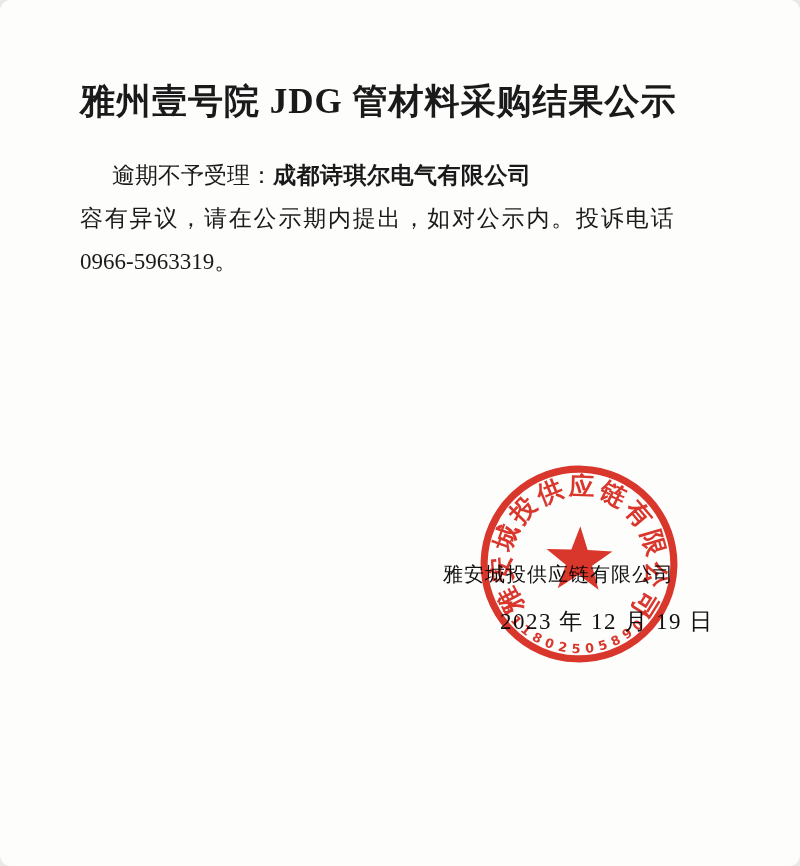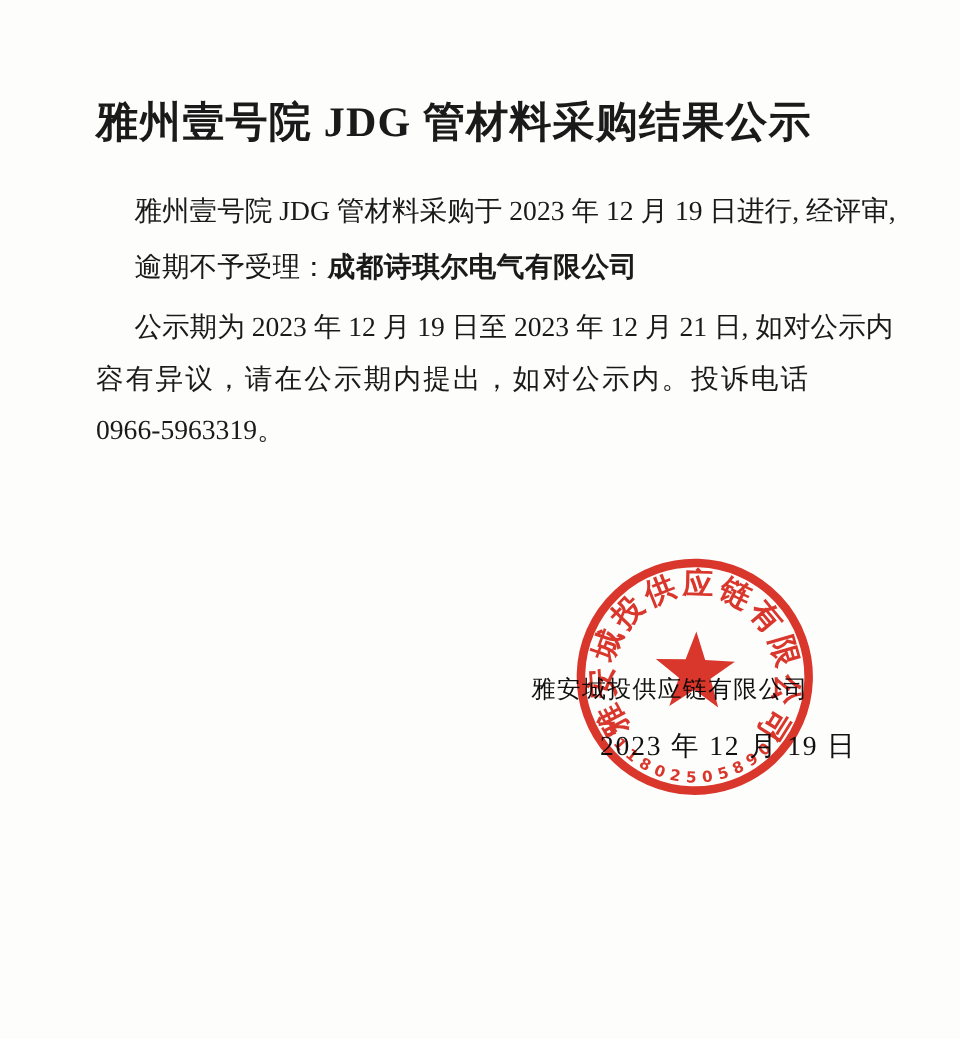--- a/index.html
+++ b/index.html
@@ -8,20 +8,21 @@
     font-family:"Liberation Serif","DejaVu Serif",serif;
   }
   .page{
     position:relative;
     width:800px;
     height:866px;
     margin:0 auto;
     background:#fdfdfc;
     overflow:hidden;
     color:#1a1a1a;
+    border-radius:11px;
   }
   .doc-title{
     position:absolute;
     left:80px;
     width:640px;
     top:78px;
     text-align:center;
     padding-right:92px;
     box-sizing:border-box;
     font-size:35px;
@@ -74,23 +75,21 @@
   }
 </style>
 </head>
 <body>
 
 <div class="page">
 
   <div class="doc-title">雅州壹号院 JDG 管材料采购结果公示</div>
 
   <div class="body-text">
-    <div class="line indent gap">雅州壹号院 JDG 管材料采购于 2023 年 12 月 19 日进行, 经评审,</div>
     <div class="line indent gap"><span>逾期不予受理：</span><span class="winner-name">成都诗琪尔电气有限公司</span></div>
-    <div class="line indent gap2">公示期为 2023 年 12 月 19 日至 2023 年 12 月 21 日, 如对公示内</div>
     <div class="line wide">容有异议，请在公示期内提出，如对公示内。投诉电话</div>
     <div class="line">0966-5963319。</div>
   </div>
 
   <div class="sig-company">雅安城投供应链有限公司</div>
   <div class="sig-date">2023 年 12 月 19 日</div>
 
   <svg class="seal" viewBox="0 0 200 200" xmlns="http://www.w3.org/2000/svg">
     <circle cx="100" cy="100" r="93" fill="none" stroke-width="7" stroke="#d9261c"></circle>
     <polygon points="100,63 108,86 132.3,86.5 112.9,101.2 120,124.5 100,110.6 80,124.5 87.1,101.2 67.7,86.5 92,86" fill="#d9261c"></polygon>

